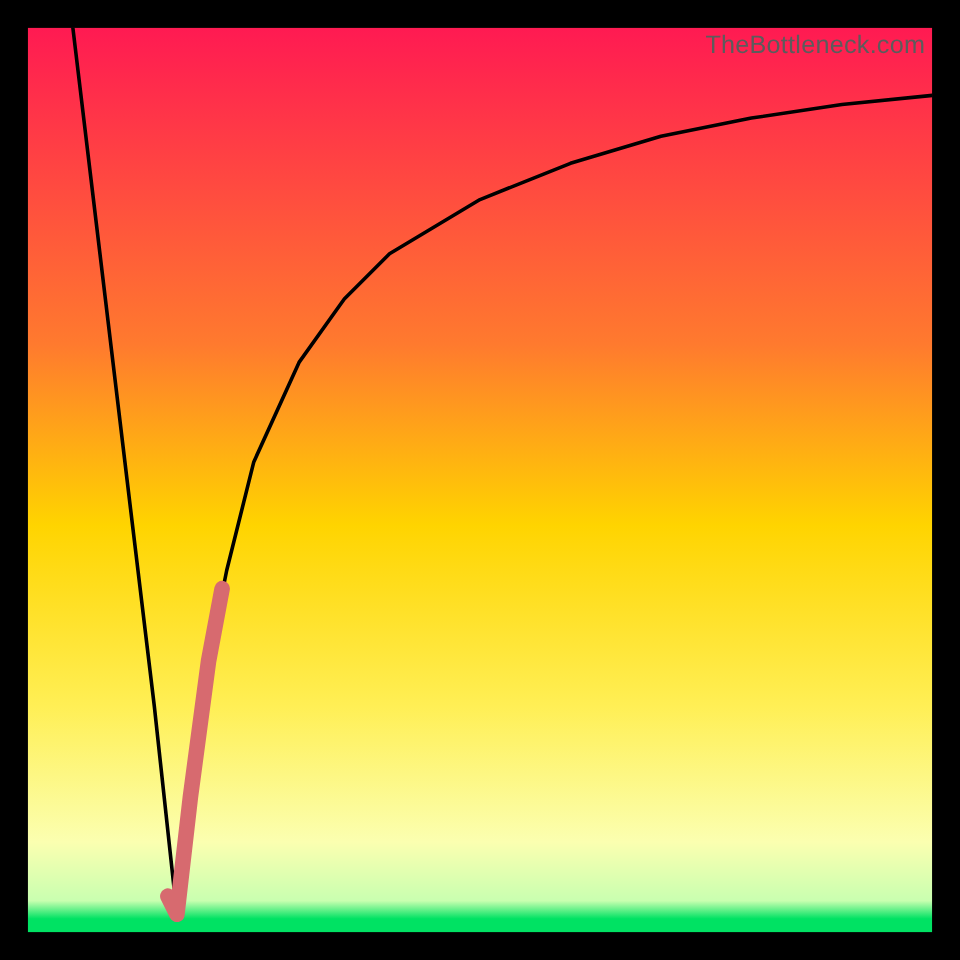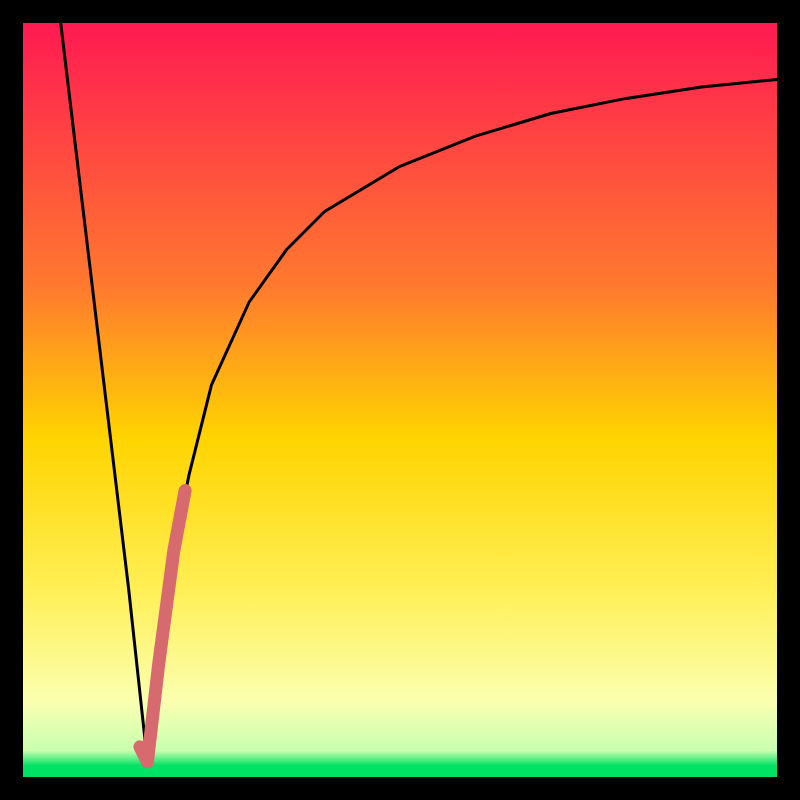--- a/index.html
+++ b/index.html
@@ -75,15 +75,16 @@
       </defs>
       <rect x="0" y="0" width="754" height="754" fill="url(#bg)"></rect>
     </svg>
 
     <svg class="curves" viewBox="0 0 754 754" preserveAspectRatio="none">
       <path id="left-branch" fill="none" stroke-width="3" stroke-linecap="round" stroke-linejoin="round" d="M37.7 0.0 L60.3 188.5 L82.9 377.0 L105.6 565.5 L124.4 738.9 " stroke="#000000"></path>
       <path id="right-branch" fill="none" stroke-width="3" stroke-linecap="round" stroke-linejoin="round" d="M124.4 738.9 L135.7 640.9 L150.8 527.8 L165.9 452.4 L188.5 361.9 L226.2 279.0 L263.9 226.2 L301.6 188.5 L377.0 143.3 L452.4 113.1 L527.8 90.5 L603.2 75.4 L678.6 64.1 L754.0 56.5 " stroke="#000000"></path>
       <path id="highlight" fill="none" stroke-width="13" stroke-linecap="round" stroke-linejoin="round" d="M116.9 723.8 L124.4 738.9 L135.7 640.9 L150.8 527.8 L162.1 467.5 " stroke="#d76a6f"></path>
     </svg>
 
+    <div class="watermark">TheBottleneck.com</div>
 
   </div>
 </div>
 
 </body></html>

